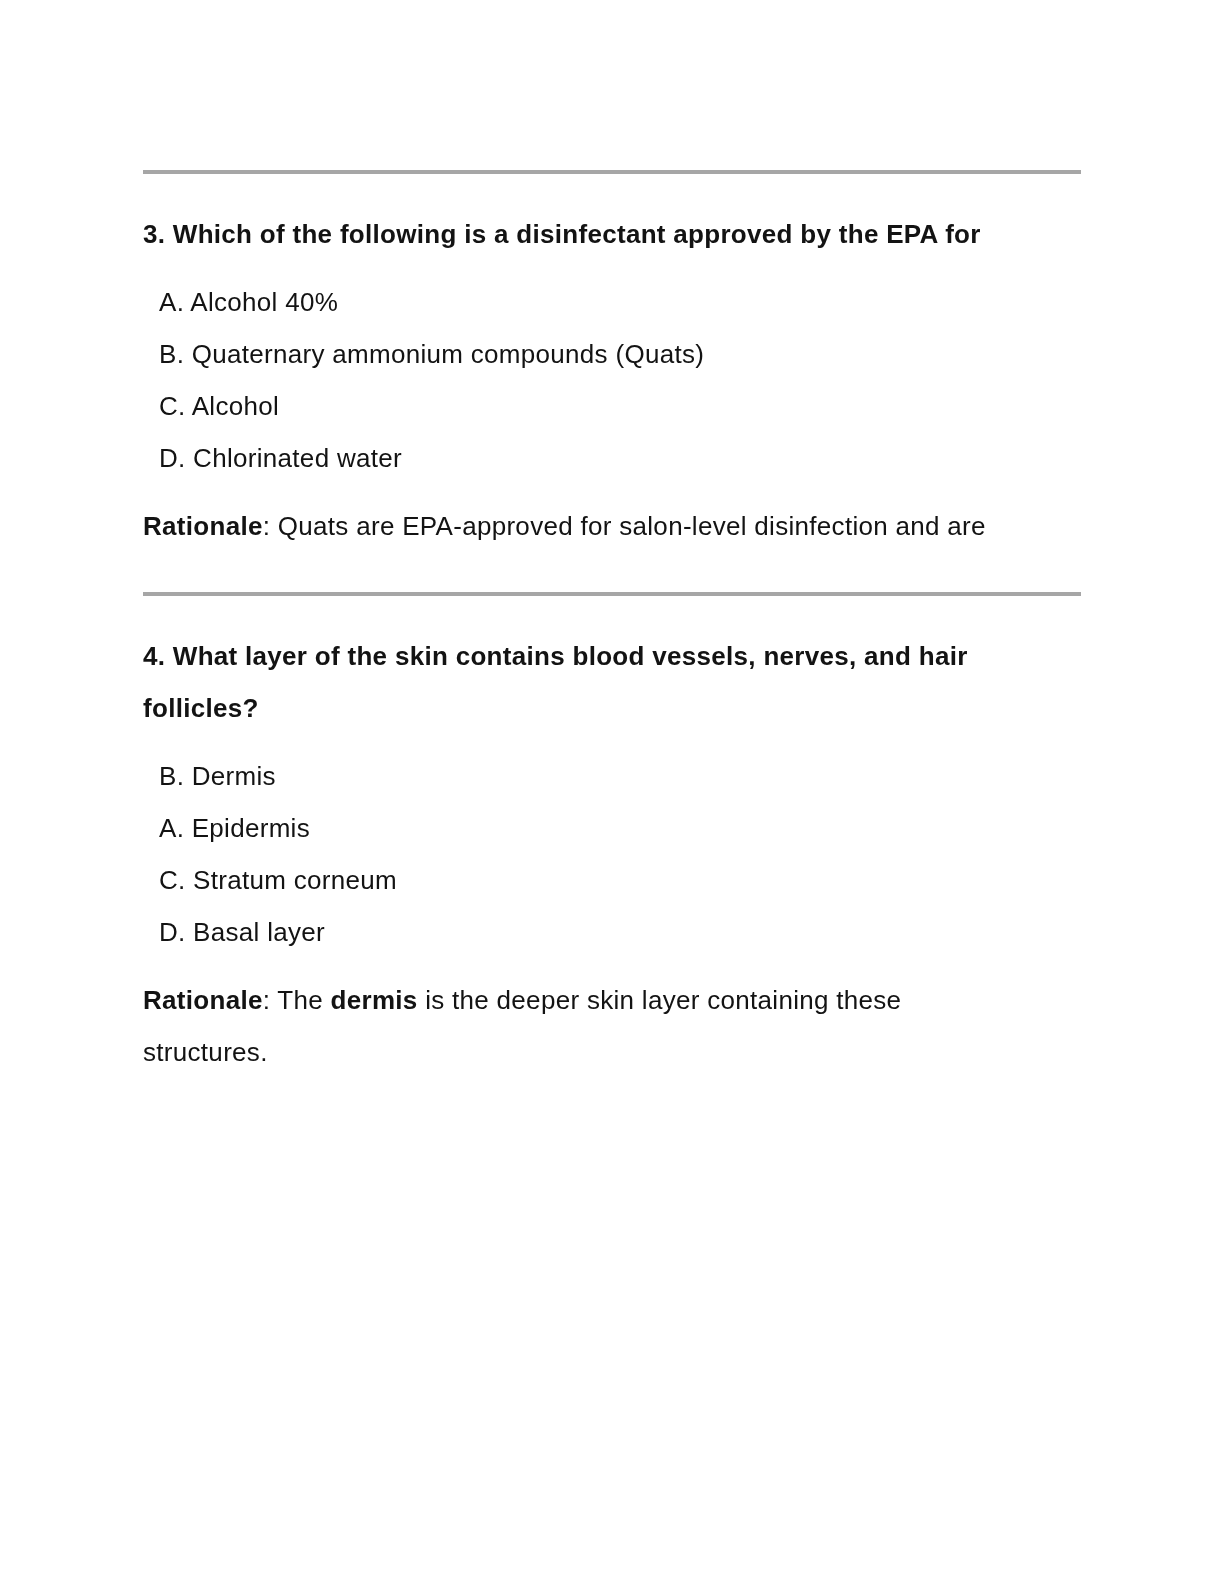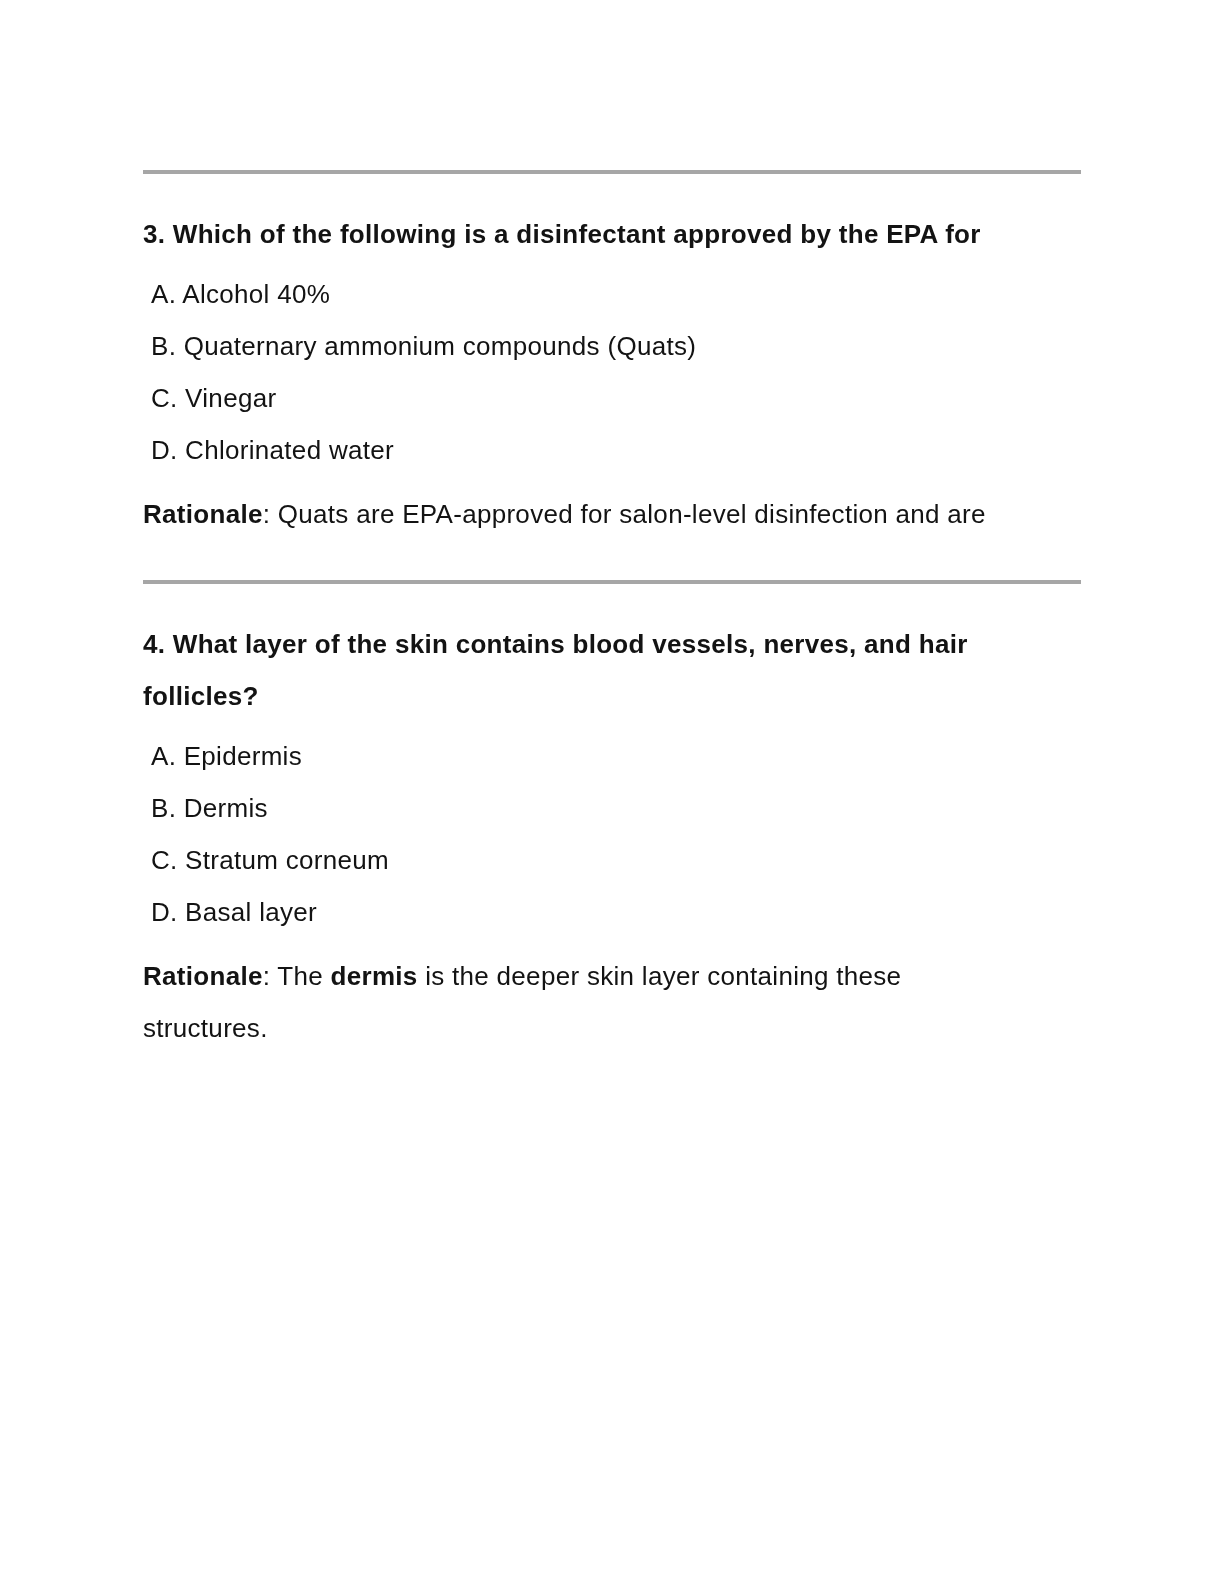--- a/index.html
+++ b/index.html
@@ -32,21 +32,21 @@
   }
   .qtitle {
     font-weight: 700;
     margin: 0;
   }
   .line {
     display: block;
     white-space: nowrap;
   }
   .options {
-    margin: 8px;
+    margin: 16px;
   }
   .option {
     margin: 0;
   }
   .option.correct {
     font-weight: 400;
   }
   .rationale {
     margin: 12px 0 0 0;
   }
@@ -60,37 +60,37 @@
 <div class="page">
 
   <section class="qsection">
     <hr class="divider">
     <p class="qtitle">
         <span class="line">3. Which of the following is a disinfectant approved by the EPA for</span>
       </p>
     <div class="options">
       <p class="option">A. Alcohol 40%</p>
       <p class="option correct">B. Quaternary ammonium compounds (Quats)</p>
-      <p class="option">C. Vinegar</p>
+      <p class="option">C. Alcohol</p>
       <p class="option">D. Chlorinated water</p>
     </div>
     <p class="rationale">
         <span class="line"><span class="b">Rationale</span><span>: Quats are EPA-approved for salon-level disinfection and are</span></span>
       </p>
   </section>
 
   <section class="qsection">
     <hr class="divider">
     <p class="qtitle">
         <span class="line">4. What layer of the skin contains blood vessels, nerves, and hair</span>
         <span class="line">follicles?</span>
       </p>
     <div class="options">
+      <p class="option correct">B. Dermis</p>
       <p class="option">A. Epidermis</p>
-      <p class="option correct">B. Dermis</p>
       <p class="option">C. Stratum corneum</p>
       <p class="option">D. Basal layer</p>
     </div>
     <p class="rationale">
         <span class="line"><span class="b">Rationale</span><span>: The </span><span class="b">dermis</span><span> is the deeper skin layer containing these</span></span>
         <span class="line"><span>structures.</span></span>
       </p>
   </section>
 
 

